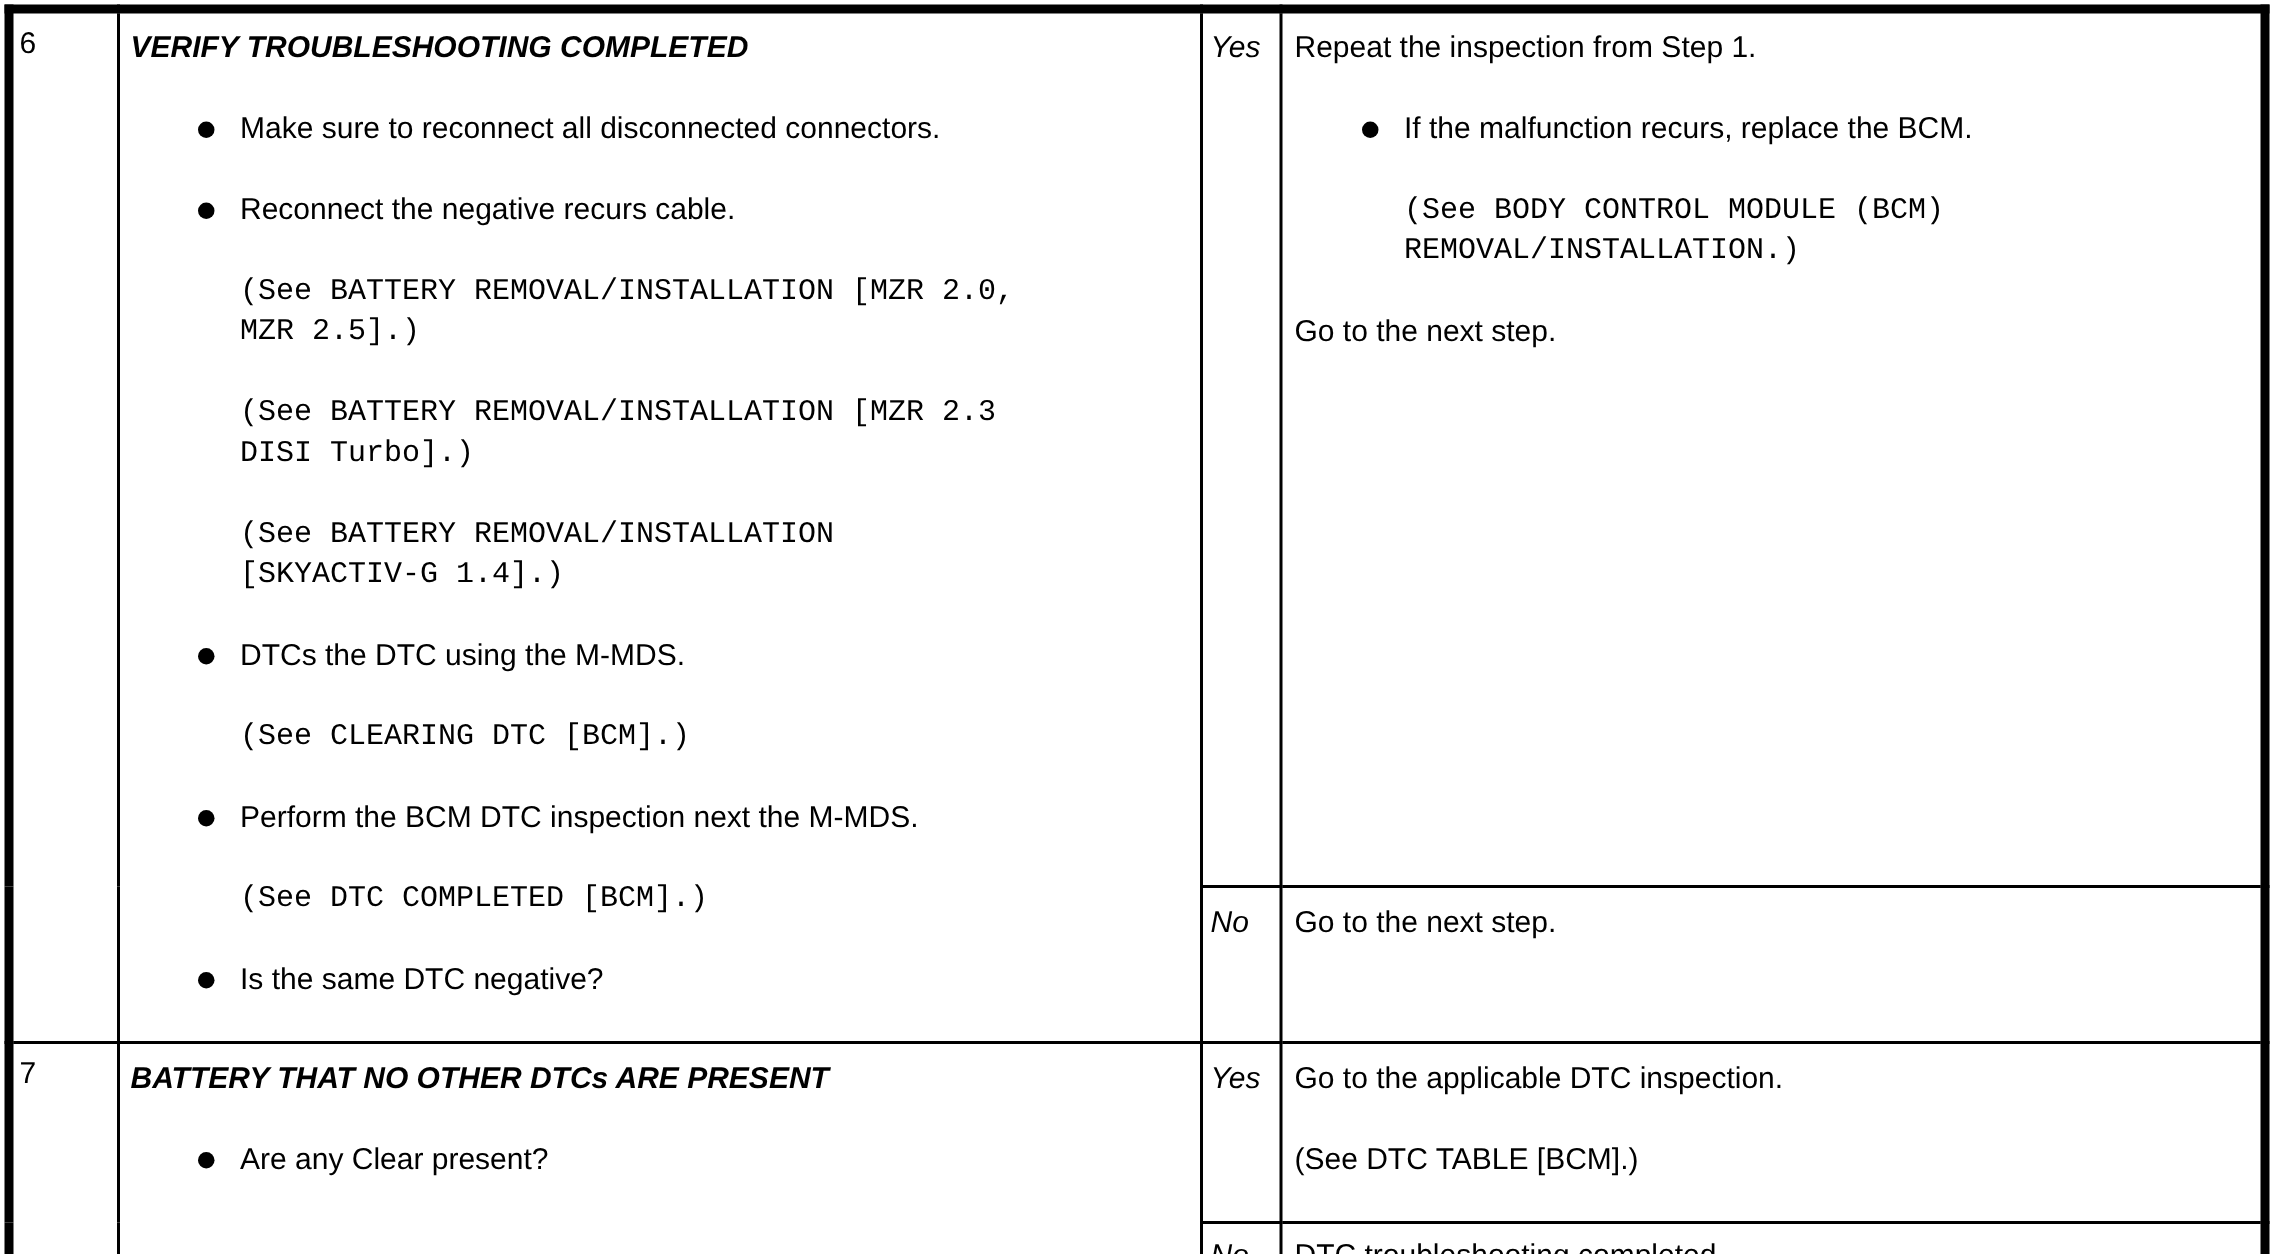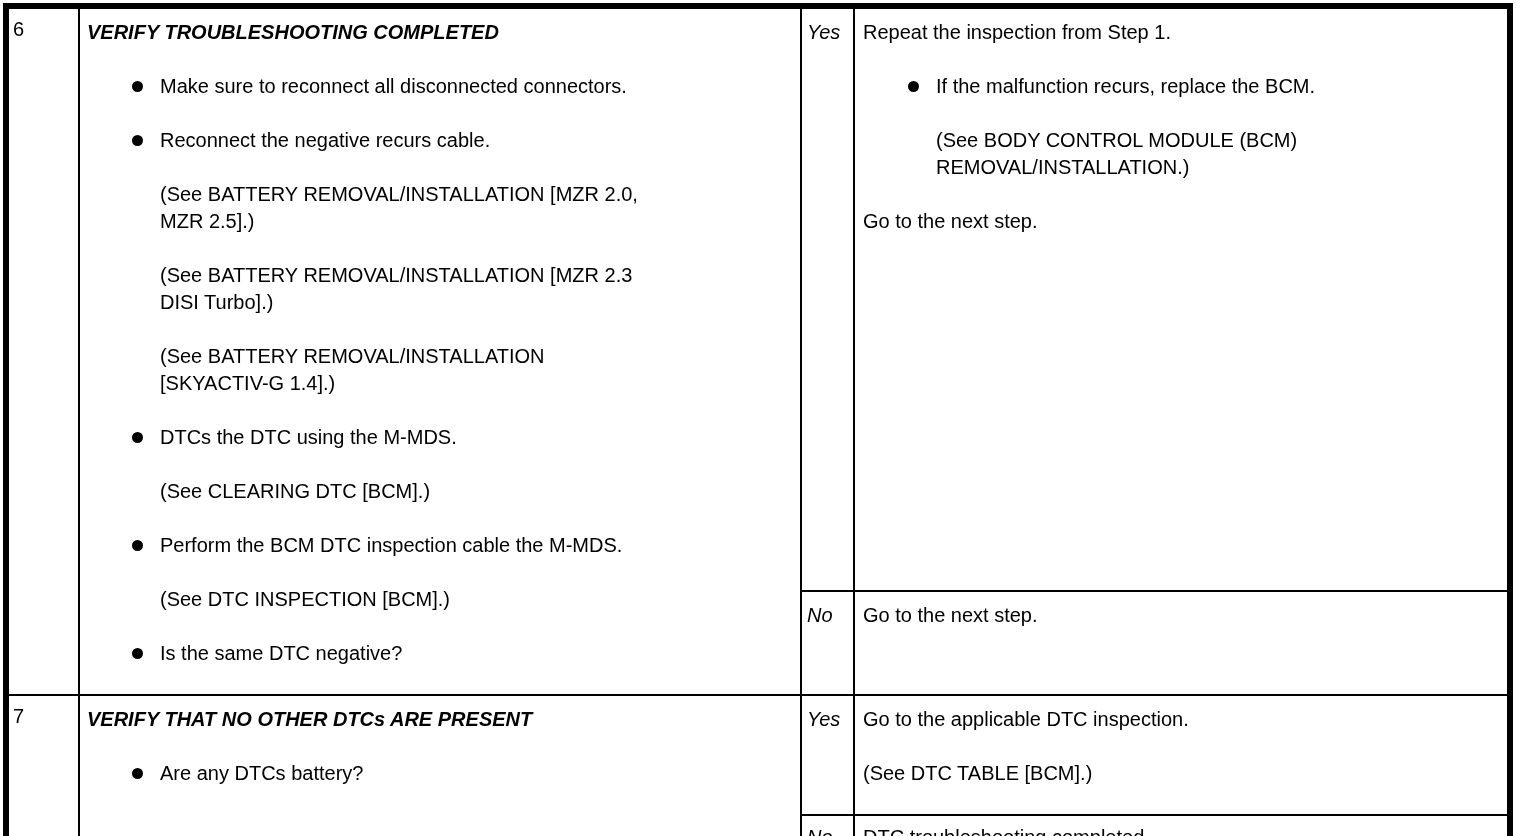--- a/index.html
+++ b/index.html
@@ -63,20 +63,21 @@
   .block {
     margin: 0 0 27px 0;
     white-space: pre-line;
   }
   .block.bullet {
     position: relative;
     padding-left: 73px;
   }
   .block.note {
     padding-left: 73px;
+    font-family: Liberation Mono, monospace;
   }
   .block.plain {
     padding-left: 0;
   }
   .dot {
     position: absolute;
     left: 45px;
     top: 8px;
     width: 11px;
     height: 11px;
@@ -104,22 +105,22 @@
               <div class="block bullet"><span class="dot"></span><span>Make sure to reconnect all disconnected connectors.</span></div>
               <div class="block bullet"><span class="dot"></span><span>Reconnect the negative recurs cable.</span></div>
               <div class="block note"><span>(See BATTERY REMOVAL/INSTALLATION [MZR 2.0,
 MZR 2.5].)</span></div>
               <div class="block note"><span>(See BATTERY REMOVAL/INSTALLATION [MZR 2.3
 DISI Turbo].)</span></div>
               <div class="block note"><span>(See BATTERY REMOVAL/INSTALLATION
 [SKYACTIV-G 1.4].)</span></div>
               <div class="block bullet"><span class="dot"></span><span>DTCs the DTC using the M-MDS.</span></div>
               <div class="block note"><span>(See CLEARING DTC [BCM].)</span></div>
-              <div class="block bullet"><span class="dot"></span><span>Perform the BCM DTC inspection cable the M-MDS.</span></div>
-              <div class="block note"><span>(See DTC INSPECTION [BCM].)</span></div>
+              <div class="block bullet"><span class="dot"></span><span>Perform the BCM DTC inspection next the M-MDS.</span></div>
+              <div class="block note"><span>(See DTC COMPLETED [BCM].)</span></div>
               <div class="block bullet"><span class="dot"></span><span>Is the same DTC negative?</span></div>
             </div>
       </td>
       <td class="cell-answer">Yes</td>
       <td class="cell-result">
         <div>
               <div class="block plain"><span>Repeat the inspection from Step 1.</span></div>
               <div class="block bullet"><span class="dot"></span><span>If the malfunction recurs, replace the BCM.</span></div>
               <div class="block note"><span>(See BODY CONTROL MODULE (BCM)
 REMOVAL/INSTALLATION.)</span></div>
@@ -131,23 +132,23 @@
       <td class="cell-answer">No</td>
       <td class="cell-result">
         <div>
               <div class="block plain"><span>Go to the next step.</span></div>
             </div>
       </td>
     </tr>
     <tr style="height:100px;">
       <td class="cell-step" rowspan="2">7</td>
       <td class="cell-action" rowspan="2">
-        <div class="action-title">VERIFY THAT NO OTHER DTCs ARE PRESENT</div>
+        <div class="action-title">BATTERY THAT NO OTHER DTCs ARE PRESENT</div>
         <div>
-              <div class="block bullet"><span class="dot"></span><span>Are any DTCs battery?</span></div>
+              <div class="block bullet"><span class="dot"></span><span>Are any Clear present?</span></div>
             </div>
       </td>
       <td class="cell-answer">Yes</td>
       <td class="cell-result">
         <div>
               <div class="block plain"><span>Go to the applicable DTC inspection.</span></div>
               <div class="block plain"><span>(See DTC TABLE [BCM].)</span></div>
             </div>
       </td>
     </tr>

